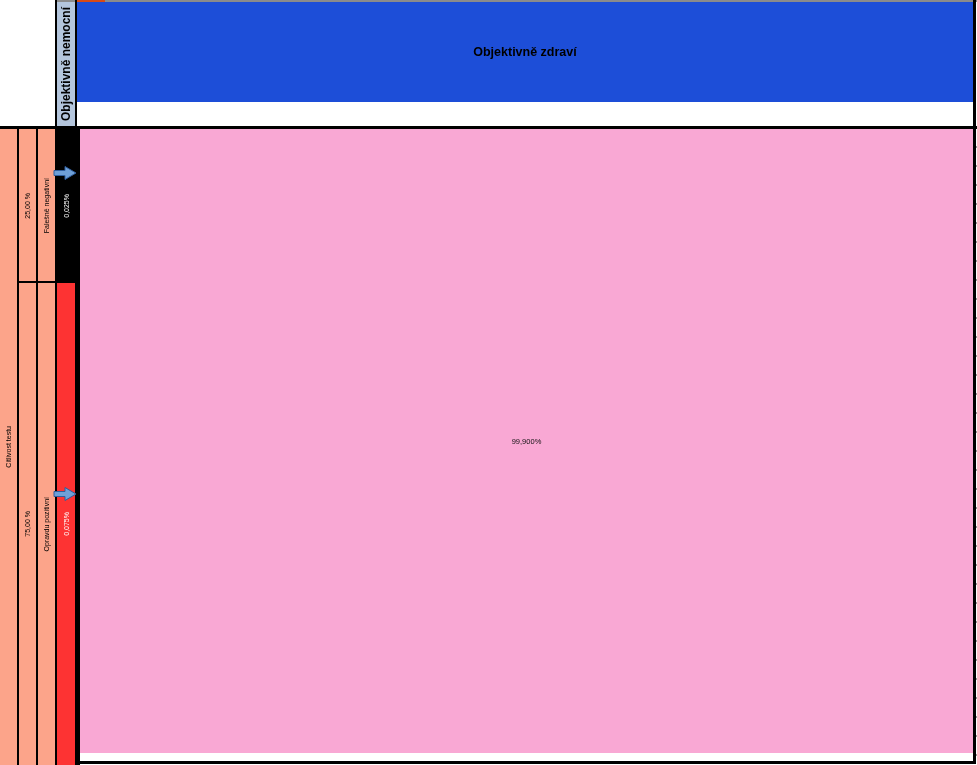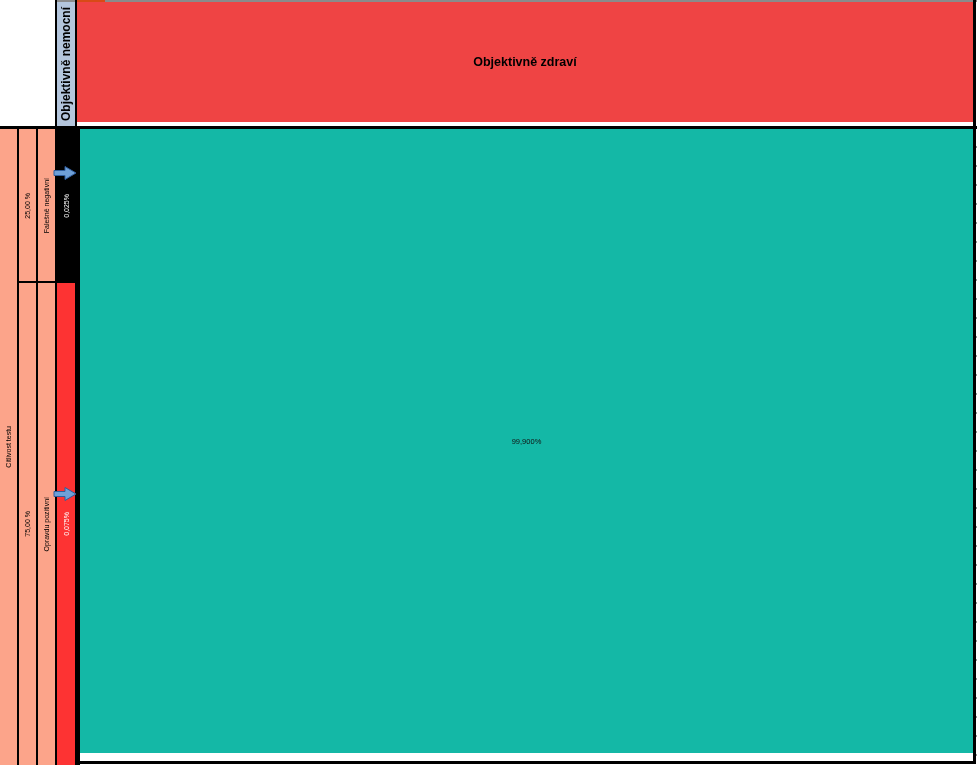--- a/index.html
+++ b/index.html
@@ -9,21 +9,21 @@
   }
   .abs { position:absolute; box-sizing:border-box; }
   .flexc { display:flex; align-items:center; justify-content:center; }
   .vtext { writing-mode:vertical-rl; transform:rotate(180deg); white-space:nowrap; }
   .blk { background:#000; }
 
   
   .top-gray    { left:56px; top:0; width:921px; height:2px; background:#8b8b8b; }
   .top-sliver  { left:77px; top:0; width:28px; height:3px; background:#d84a16; }
   .hdr-sick    { left:57px; top:2px;  width:18px;  height:124px; background:#b4c6dd; }
-  .hdr-healthy { left:77px; top:2px;  width:896px; height:120px; background:#ef4444; }
+  .hdr-healthy { left:77px; top:2px;  width:896px; height:100px; background:#1d4ed8; }
   .hdr-sick span    { font-size:12px; font-weight:bold; color:#000; }
   .hdr-healthy span { font-size:12.5px; font-weight:bold; color:#000; }
 
   
   .vl-a  { left:55px;  top:0;     width:2px;  height:129px; }
   .vl-b  { left:75px;  top:0;     width:2px;  height:765px; }
   .vl-c  { left:77px;  top:126px; width:3px;  height:639px; }
   .hl-hdr{ left:0;     top:126px; width:977px; height:3px; }
   .vl-r  { left:973px; top:0;     width:3px;  height:764px; }
   .hl-bot{ left:77px;  top:761px; width:896px; height:3px; }
@@ -40,21 +40,21 @@
   .col3a { left:38px; top:129px; width:17px; height:153px; }
   .col3b { left:38px; top:283px; width:17px; height:482px; }
   .smalltext { font-size:7px; color:#000; }
 
   
   .cell-fn { left:57px; top:129px; width:18px; height:154px; background:#000000; }
   .cell-tp { left:57px; top:283px; width:18px; height:482px; background:#fd3333; }
   .cell-fn span, .cell-tp span { font-size:7px; color:#ffffff; }
 
   
-  .cell-tn { left:80px; top:129px; width:893px; height:624px; background:#14b8a6;text-align:right; }
+  .cell-tn { left:80px; top:129px; width:893px; height:624px; background:#f9a8d4;text-align:right; }
   .cell-tn span { font-size:7.5px; color:#111; }
 
   
   .arrow-up  { left:53px; top:165px; width:24px; height:16px; }
   .arrow-low { left:53px; top:486px; width:24px; height:16px; }
 
   
   .edge-ticks { left:976px; top:129px; width:1px; height:632px;
     background:repeating-linear-gradient(to bottom, transparent 0 17px, #9a9a9a 17px 19px); }
 </style>

